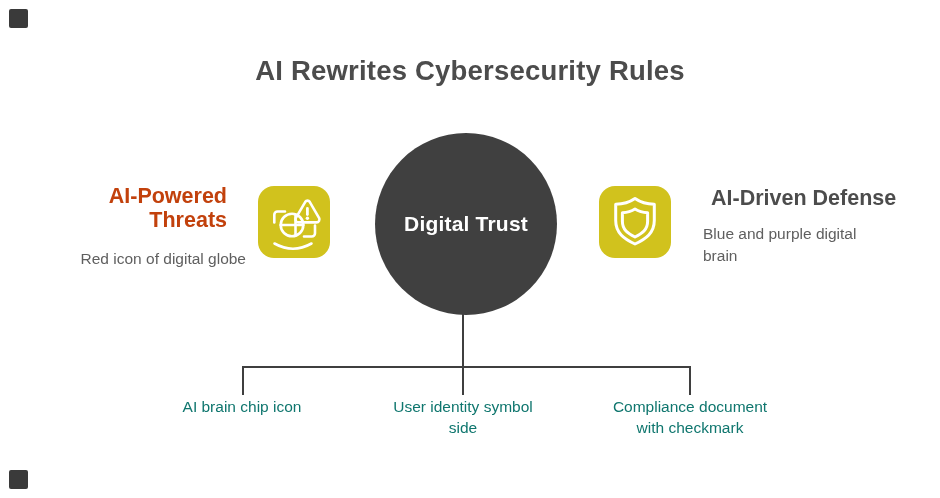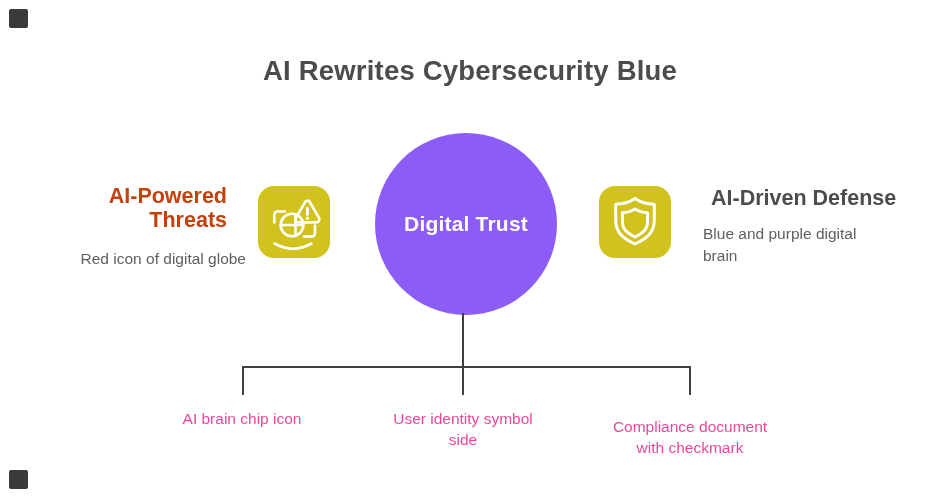--- a/index.html
+++ b/index.html
@@ -9,21 +9,21 @@
   }
   .corner-square{position:absolute;left:9px;width:19px;height:19px;background:#3a3a3a;border-radius:2px;}
   .corner-square.top{top:9px;}
   .corner-square.bottom{top:470px;}
   .page-title{
     position:absolute;left:0;top:55px;width:940px;text-align:center;
     font-size:27.5px;font-weight:bold;color:#4c4c4c;letter-spacing:.2px;
   }
   .hub-circle{
     position:absolute;left:375px;top:133px;width:182px;height:182px;border-radius:50%;
-    background:#8b5cf6;display:flex;align-items:center;justify-content:center;
+    background:#404040;display:flex;align-items:center;justify-content:center;
   }
   .hub-label{color:#ffffff;font-size:21px;font-weight:bold;letter-spacing:.2px;}
   .icon-tile{
     position:absolute;width:72px;height:72px;border-radius:16px;background:#d1c21d;
     display:flex;align-items:center;justify-content:center;
   }
   .icon-tile.left{left:258px;top:186px;}
   .icon-tile.right{left:599px;top:186px;}
   .icon-tile svg{display:block;}
   .left-heading{
@@ -43,36 +43,36 @@
     font-size:15.5px;color:#5f5f5f;line-height:22px;
   }
   .line{position:absolute;background:#3f3f3f;}
   .stem-v{left:462px;top:313px;width:2px;height:55px;}
   .branch-h{left:242px;top:366px;width:449px;height:2px;}
   .drop{top:366px;width:2px;height:29px;}
   .drop.d0{left:242px;}
   .drop.d1{left:462px;}
   .drop.d2{left:689px;}
   .branch-label{
-    position:absolute;top:408px;text-align:center;
-    font-size:15.5px;color:#ec4899;line-height:21px;
+    position:absolute;top:396px;text-align:center;
+    font-size:15.5px;color:#0f766e;line-height:21px;
   }
   .branch-label.b0{left:142px;width:200px;}
   .branch-label.b1{left:383px;width:160px;}
-  .branch-label.b2{left:610px;width:160px;margin-top:8px;}
+  .branch-label.b2{left:610px;width:160px;}
 </style>
 </head>
 <body>
 
 <div class="canvas">
 
   <div class="corner-square top"></div>
   <div class="corner-square bottom"></div>
 
-  <div class="page-title">AI Rewrites Cybersecurity Blue</div>
+  <div class="page-title">AI Rewrites Cybersecurity Rules</div>
 
   <div class="left-heading">AI-Powered Threats</div>
   <div class="left-desc">Red icon of digital globe</div>
   <div class="icon-tile left">
     <span>
       <svg width="72" height="72" viewBox="0 0 72 72">
         <g stroke="#ffffff" stroke-width="2.6" fill="none" stroke-linecap="round" stroke-linejoin="round">
           <path d="M27,25.5 h-7.5 a3.2,3.2 0 0 0 -3.2,3.2 v7.8"></path>
           <path d="M46,50.5 h7.8 a3.2,3.2 0 0 0 3.2,-3.2 v-7.8"></path>
           <circle cx="34" cy="39" r="11.3"></circle>

